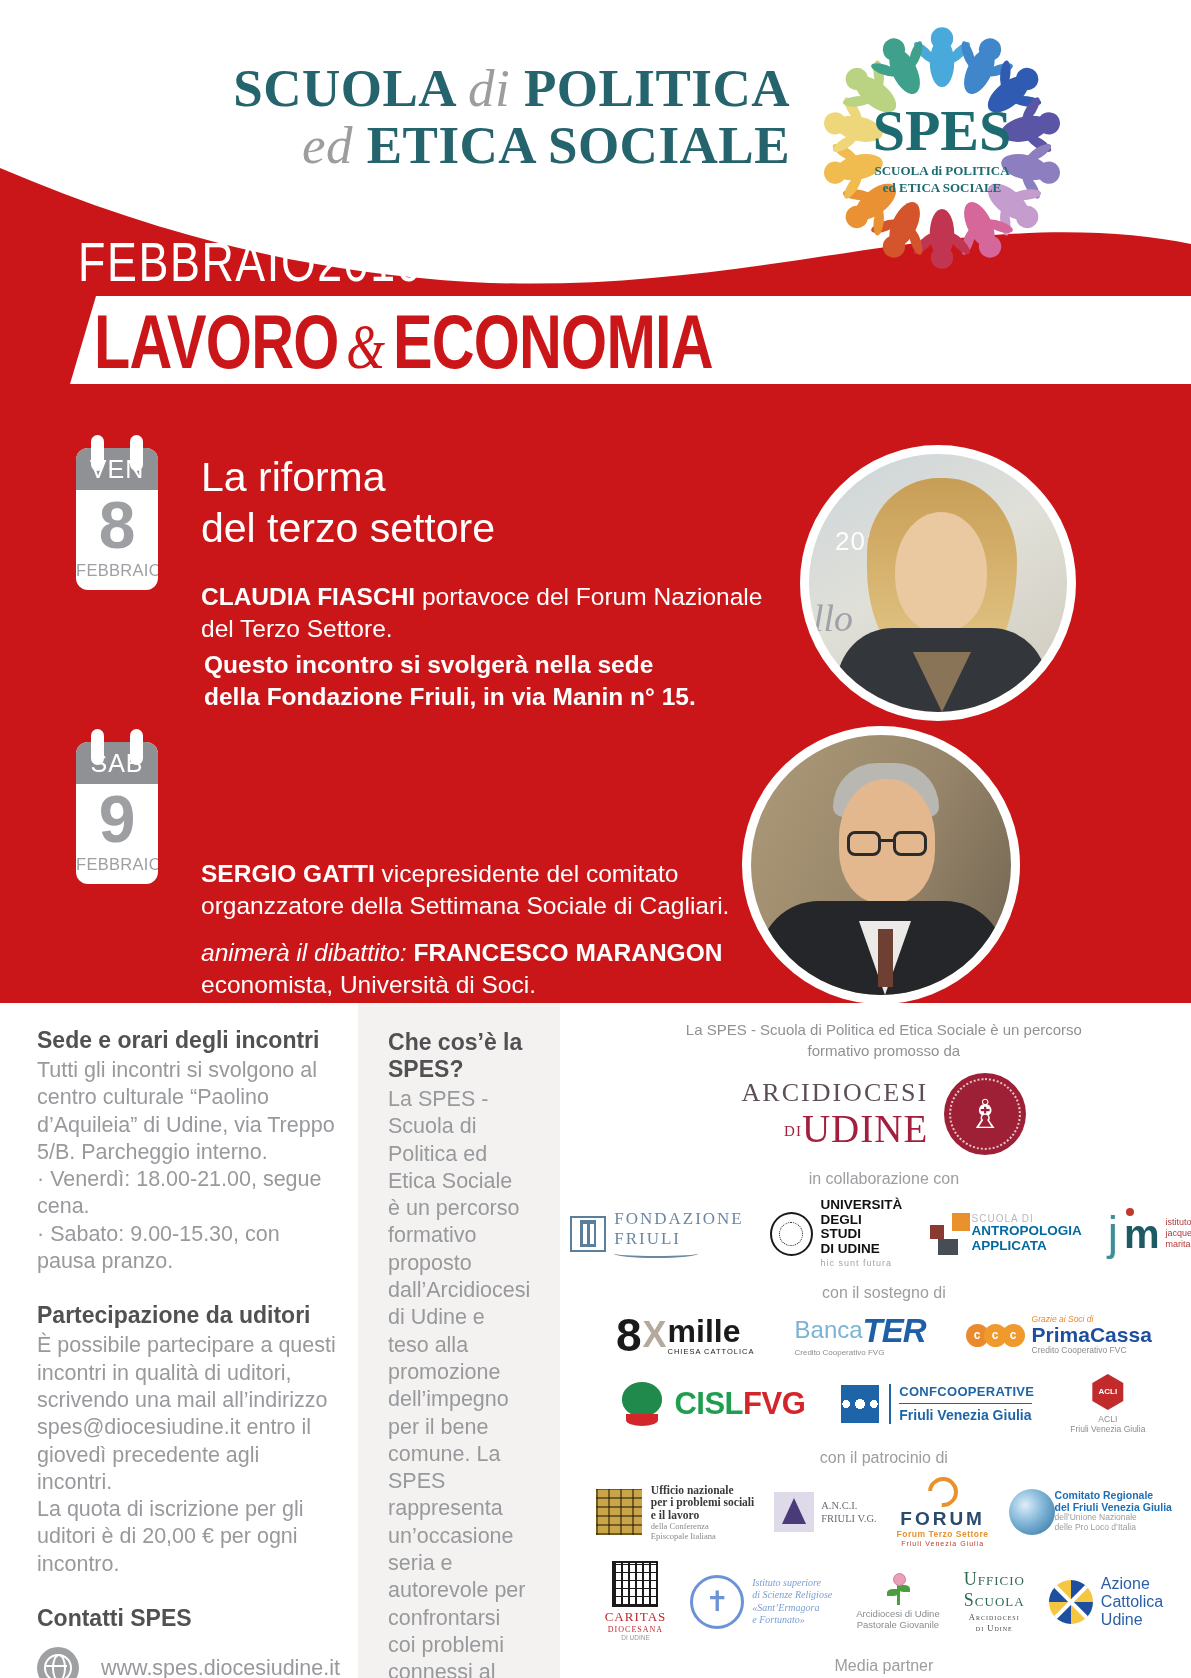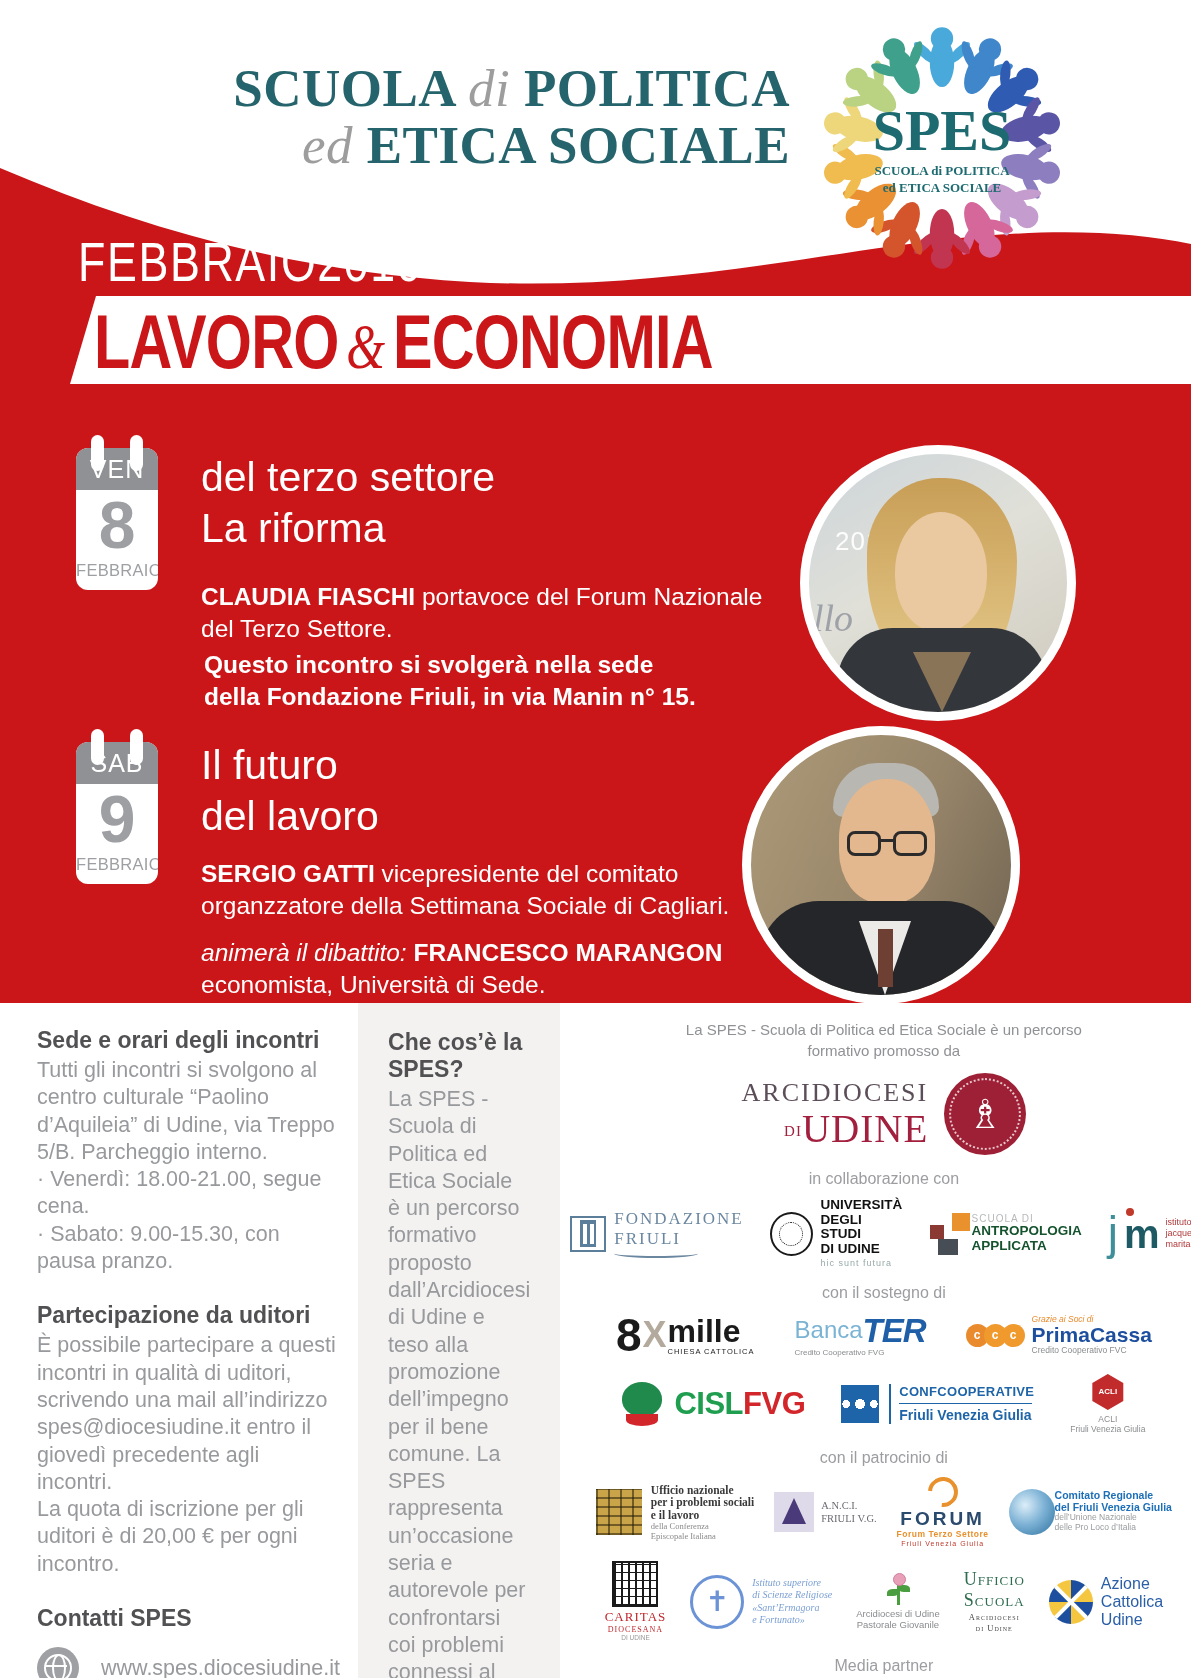--- a/index.html
+++ b/index.html
@@ -102,21 +102,21 @@
   .uu-t{text-align:left;font-weight:700;font-size:13.5px;color:#111;line-height:1.08}
   .uu-m{font-weight:400;font-size:9px;color:#9aa;letter-spacing:1px;margin-top:3px}
   .aa{display:flex;align-items:center;gap:0}
   .aa-ic{position:relative;width:42px;height:42px}
   .aa-ic i{position:absolute;display:block}
   .aa-o{right:2px;top:0;width:18px;height:18px;background:#e8912d}
   .aa-m{left:0;top:12px;width:14px;height:14px;background:#8a3a33}
   .aa-g{left:8px;bottom:0;width:20px;height:16px;background:#474d55}
   .aa-t{text-align:left;line-height:1.1}
   .aa-t .f{font-size:10px;color:#b7b9bc;letter-spacing:1px}
-  .aa-t .s{font-size:13.5px;font-weight:700;color:#14532d}
+  .aa-t .s{font-size:13.5px;font-weight:700;color:#0369a1}
   .jm{display:flex;align-items:center;gap:6px}
   .jm-j{font-size:46px;color:#3f8f9b;font-weight:300;line-height:.8}
   .jm-m{font-size:40px;color:#1d5a63;font-weight:700;line-height:.8;position:relative}
   .jm-m::before{content:"";position:absolute;top:-10px;left:2px;width:8px;height:8px;border-radius:50%;background:#c0392b}
   .jm-t{text-align:left;font-size:9px;color:#b03a3a;line-height:1.25}
   .ox{display:flex;align-items:center}
   .ox-8{font-size:46px;font-weight:700;color:#1a1a1a;line-height:1}
   .ox-x{font-size:36px;font-weight:700;color:#b3aa9d;margin:0 1px}
   .ox-t{text-align:left;line-height:1}
   .ox-m{font-size:32px;font-weight:700;color:#1a1a1a}
@@ -326,22 +326,22 @@
     <div class="calendar cal1">
       <span class="peg l"></span>
       <span class="peg r"></span>
       <div class="cal-body">
         <div class="cal-head">VEN</div>
         <div class="cal-num">8</div>
         <div class="cal-month">FEBBRAIO</div>
       </div>
     </div>
     <div class="ev-title t1">
+      <div>La riforma</div>
       <div>del terzo settore</div>
-      <div>La riforma</div>
     </div>
     <p class="ev-text s1">
       <strong>CLAUDIA FIASCHI</strong>
       <span>portavoce del Forum Nazionale del Terzo Settore.</span>
     </p>
     <p class="ev-text n1">
       <span style="display:block">Questo incontro si svolgerà nella sede</span>
       <span style="display:block">della Fondazione Friuli, in via Manin n° 15.</span>
     </p>
     <div class="photo photo1">
@@ -355,31 +355,27 @@
 
     <div class="calendar cal2">
       <span class="peg l"></span>
       <span class="peg r"></span>
       <div class="cal-body">
         <div class="cal-head">SAB</div>
         <div class="cal-num">9</div>
         <div class="cal-month">FEBBRAIO</div>
       </div>
     </div>
-    <div class="ev-title t2">
-      <div>Il futuro</div>
-      <div>del lavoro</div>
-    </div>
     <p class="ev-text s2">
       <strong>SERGIO GATTI</strong>
       <span>vicepresidente del comitato organzzatore della Settimana Sociale di Cagliari.</span>
     </p>
     <p class="ev-text m2">
       <span style="display:block"><em>animerà il dibattito:</em> <strong>FRANCESCO MARANGON</strong></span>
-      <span style="display:block">economista, Università di Sede.</span>
+      <span style="display:block">economista, Università di Soci.</span>
     </p>
     <div class="photo photo2">
       <div class="p2-hair"></div>
       <div class="p2-face"></div>
       <div class="p2-lens a"></div>
       <div class="p2-lens b"></div>
       <div class="p2-bridge"></div>
       <div class="p2-body"></div>
       <div class="p2-shirt"></div>
       <div class="p2-tie"></div>

